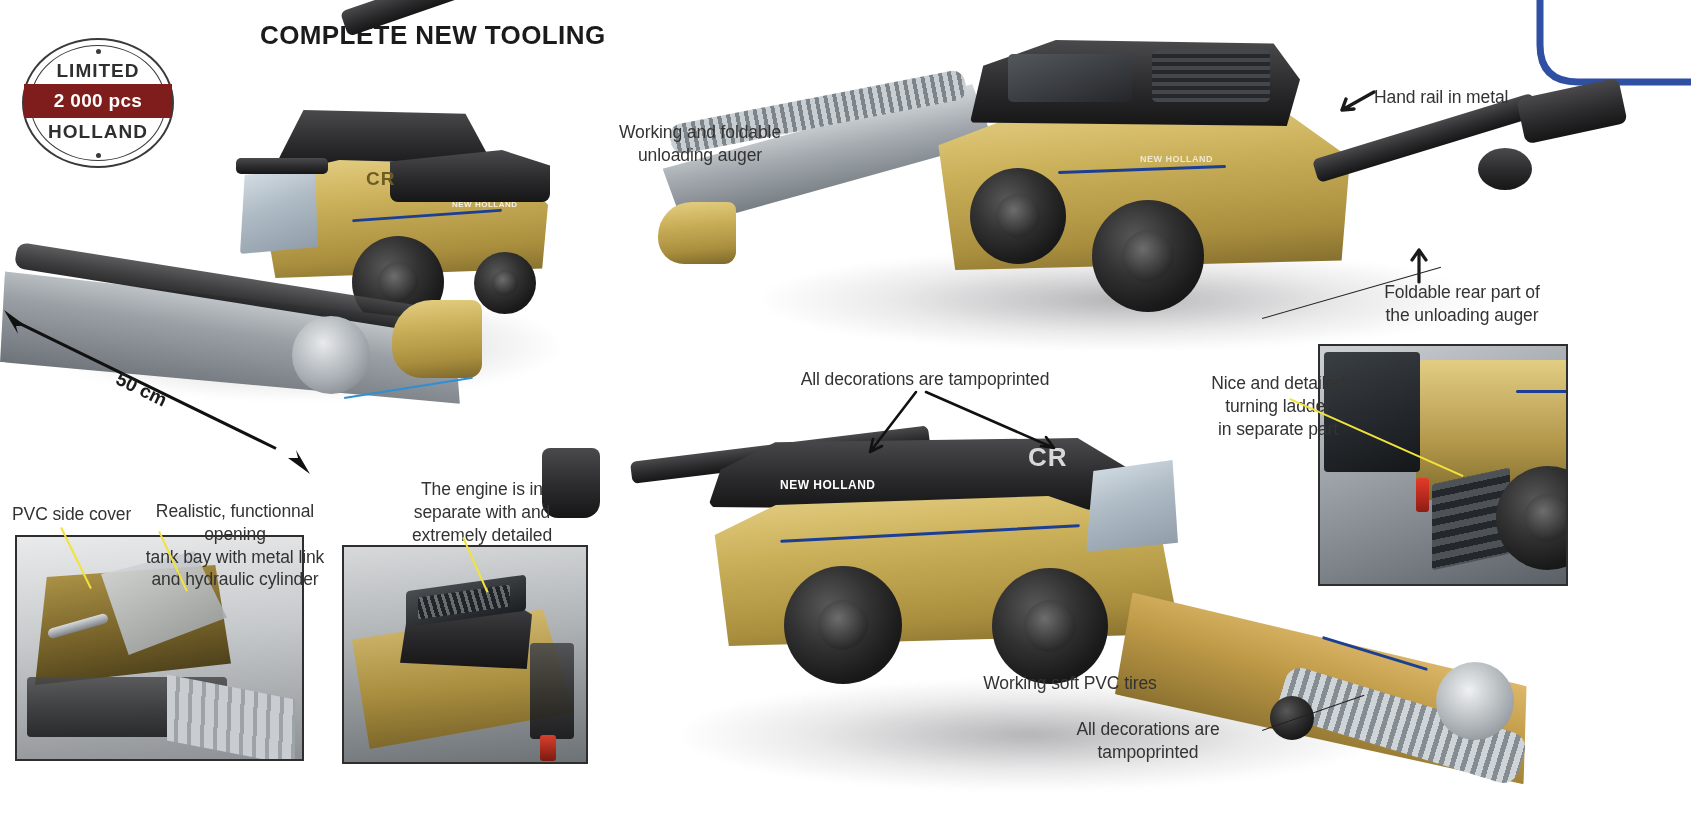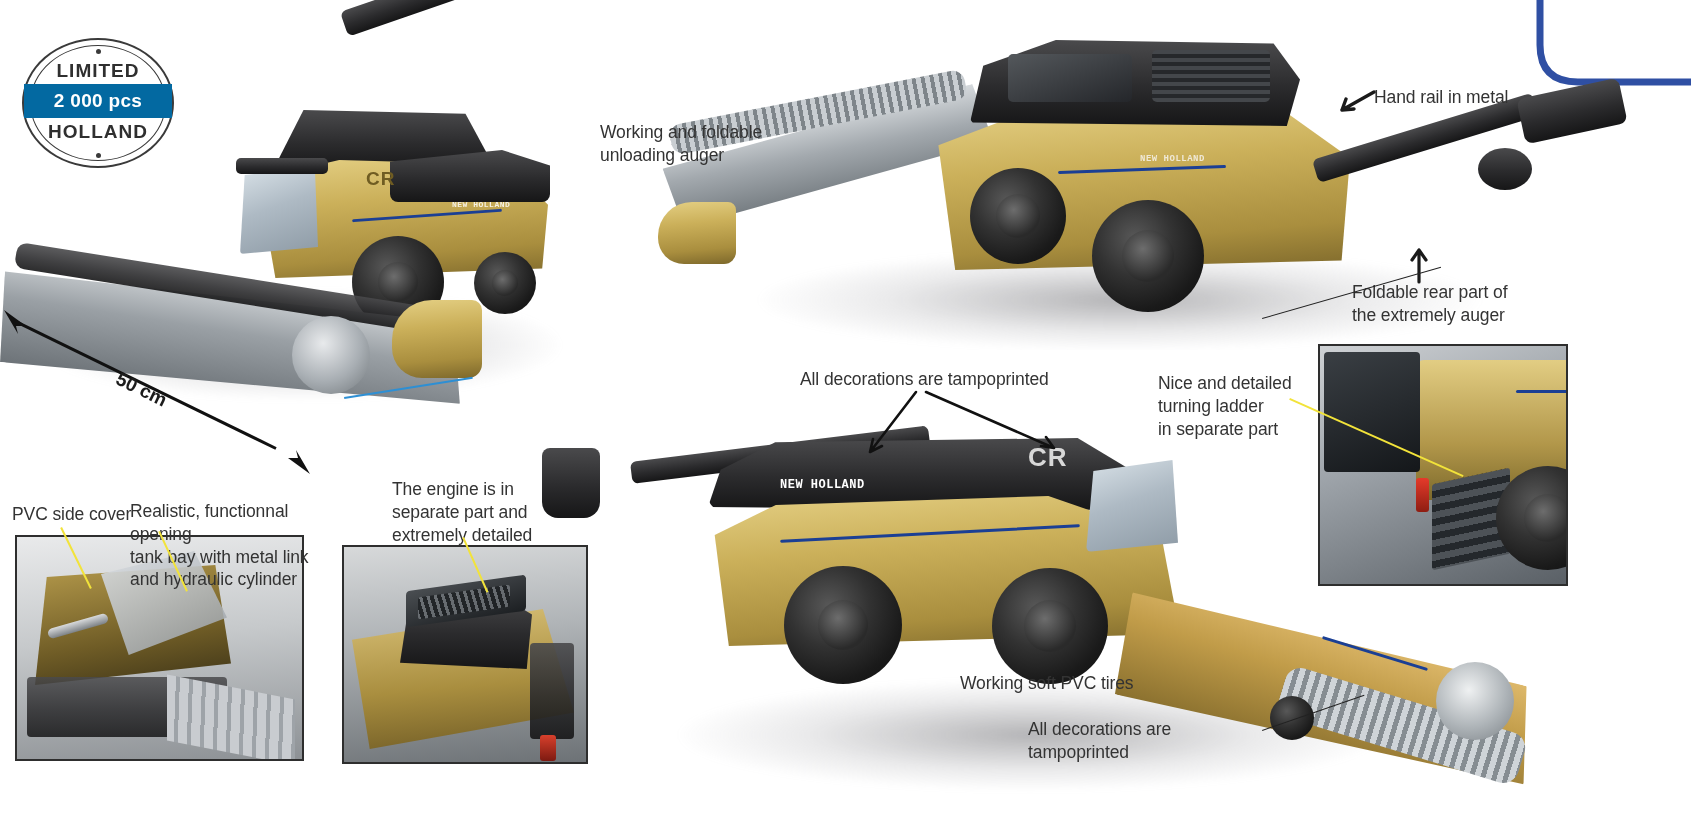--- a/index.html
+++ b/index.html
@@ -8,41 +8,41 @@
     font-family:"Liberation Sans", sans-serif;
     color:#2a2a2a;
     -webkit-font-smoothing:antialiased;
   }
   .sheet{position:absolute;inset:0;background:#ffffff;}
 
   
   .abs{position:absolute;}
   .callout{
     position:absolute;font-size:17.5px;line-height:1.3;
-    color:#333333;text-align:left;white-space:pre-line;
+    color:#333333;text-align:center;white-space:pre-line;
     letter-spacing:-0.1px;
   }
   .callout.left{text-align:left;}
   .title{
     position:absolute;font-weight:bold;font-size:26px;letter-spacing:0.4px;
     color:#1b1b1b;
   }
 
   
   .stamp{position:absolute;left:22px;top:38px;width:152px;height:130px;}
   .stamp .ring{
     position:absolute;inset:0;border:2.5px solid #3a3a3a;border-radius:50%;
   }
   .stamp .ring2{
     position:absolute;left:8px;top:7px;right:8px;bottom:7px;
     border:1.5px solid #3a3a3a;border-radius:50%;
   }
   .stamp .band{
     position:absolute;left:2px;right:2px;top:46px;height:34px;
-    background:#0369a1;display:flex;align-items:center;justify-content:center;
+    background:#7f1d1d;display:flex;align-items:center;justify-content:center;
   }
   .stamp .band span{
     color:#fff;font-weight:bold;font-size:19px;letter-spacing:0.3px;
   }
   .stamp .t-top{
     position:absolute;left:0;right:0;top:22px;text-align:center;
     font-weight:bold;font-size:19px;color:#2f2f2f;letter-spacing:1px;
   }
   .stamp .t-bot{
     position:absolute;left:0;right:0;top:83px;text-align:center;
@@ -81,33 +81,34 @@
   .dimline{position:absolute;height:0;border-top:3px solid #111;transform-origin:0 0;}
   .dimlabel{
     position:absolute;font-size:19px;font-weight:600;color:#1c1c1c;
     transform-origin:0 0;
   }
 
   .blue-vee{position:absolute;}
 
   .decal{
     position:absolute;color:#ffffff;font-weight:bold;letter-spacing:0.5px;
-    font-size:9px;white-space:nowrap;font-family:Liberation Mono, monospace;
+    font-size:9px;white-space:nowrap;
   }
   .cr-mark{
     position:absolute;color:#2b2b2b;font-weight:bold;font-size:26px;
     letter-spacing:1px;font-family:"Liberation Sans",sans-serif;
   }
   .stripe-blue{position:absolute;background:#1b3f94;height:3px;border-radius:2px;}
 </style>
 </head>
 <body>
 
 <div class="sheet">
 
+  <div class="title" style="left:260px;top:20px;">COMPLETE NEW TOOLING</div>
 
   <div class="stamp">
     <div class="ring"></div>
     <div class="ring2"></div>
     <div class="dot up"></div>
     <div class="t-top">LIMITED</div>
     <div class="band">
       <span>2 000 pcs</span>
     </div>
     <div class="t-bot">HOLLAND</div>
@@ -283,21 +284,21 @@
 
   <div class="callout" style="left:600px;top:121px;width:200px;">Working and foldable
 unloading auger</div>
 
   <div class="callout left" style="left:1374px;top:86px;width:220px;">Hand rail in metal</div>
   <svg class="abs" style="left:1336px;top:88px;width:40px;height:26px;" viewBox="0 0 40 26">
     <path d="M38 4 L6 22 M6 22 L18 21 M6 22 L10 11" stroke="#1a1a1a" stroke-width="3.4" fill="none" stroke-linecap="round"></path>
   </svg>
 
   <div class="callout" style="left:1352px;top:281px;width:220px;">Foldable rear part of
-the extremely auger</div>
+the unloading auger</div>
   <svg class="abs" style="left:1408px;top:246px;width:22px;height:38px;" viewBox="0 0 22 38">
     <path d="M11 36 L11 4 M11 4 L4 14 M11 4 L18 14" stroke="#1a1a1a" stroke-width="3.2" fill="none" stroke-linecap="round"></path>
   </svg>
   <div class="leader" style="left:1262px;top:318px;width:186px;transform:rotate(-16deg);"></div>
 
   <div class="leader blue" style="left:344px;top:397px;width:130px;transform:rotate(-9deg);"></div>
 
   <div class="callout" style="left:800px;top:368px;width:250px;">All decorations are tampoprinted</div>
   <svg class="abs" style="left:860px;top:390px;width:220px;height:72px;" viewBox="0 0 220 72">
     <path d="M56 2 L10 62 M10 62 L22 56 M10 62 L13 49" stroke="#111" stroke-width="2.6" fill="none" stroke-linecap="round"></path>
@@ -311,21 +312,21 @@
 
   <div class="callout left" style="left:12px;top:503px;width:180px;">PVC side cover</div>
   <div class="leader yellow" style="left:62px;top:527px;width:68px;transform:rotate(64deg);"></div>
 
   <div class="callout" style="left:130px;top:468px;width:210px;margin-top:32px;">Realistic, functionnal opening
 tank bay with metal link
 and hydraulic cylinder</div>
   <div class="leader yellow" style="left:160px;top:531px;width:66px;transform:rotate(65deg);"></div>
 
   <div class="callout" style="left:392px;top:478px;width:180px;">The engine is in
-separate part and
+separate with and
 extremely detailed</div>
   <div class="leader yellow" style="left:464px;top:537px;width:60px;transform:rotate(66deg);"></div>
 
   <div class="callout" style="left:960px;top:672px;width:220px;">Working soft PVC tires</div>
 
   <div class="callout" style="left:1028px;top:718px;width:240px;">All decorations are tampoprinted</div>
   <div class="leader" style="left:1262px;top:730px;width:108px;transform:rotate(-19deg);"></div>
 
 </div>
 

